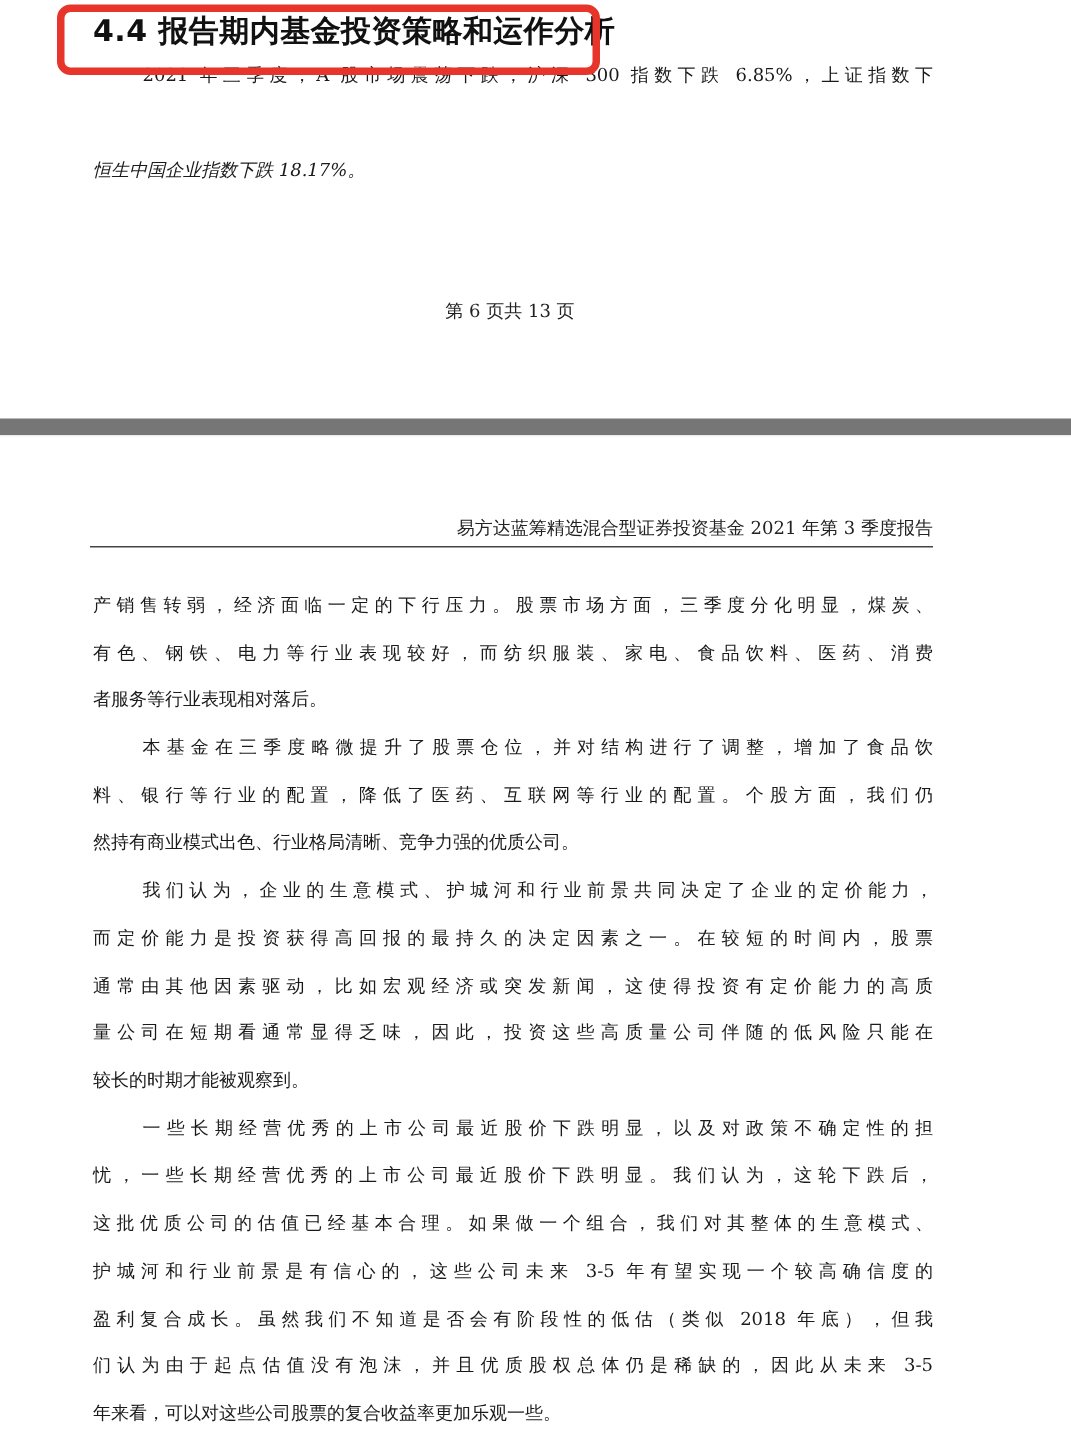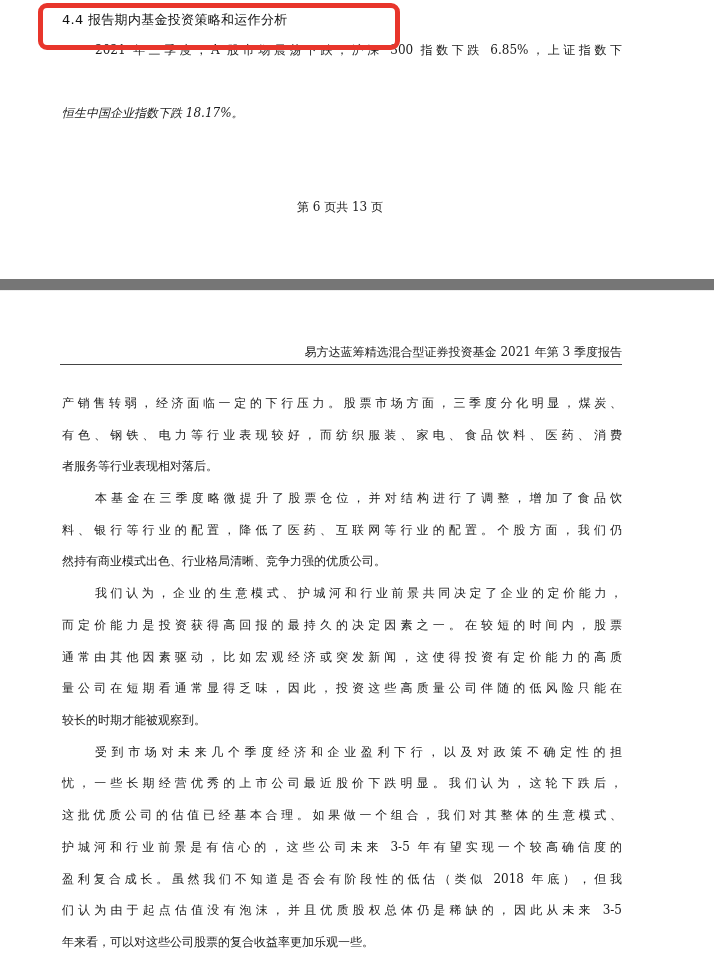--- a/index.html
+++ b/index.html
@@ -53,22 +53,22 @@
     letter-spacing: 0px;
   }
   .line.last { text-align-last: left; }
   .line.indent { left: 95px; width: 527px; }
   .heading {
     position: absolute;
     left: 62px;
     top: 8px;
     height: 24px;
     line-height: 24px;
-    font-size: 13px;
-    font-weight: normal;
+    font-size: 20px;
+    font-weight: bold;
     font-family: "DejaVu Sans", "Liberation Sans", sans-serif;
     white-space: nowrap;
     color: #111;
     letter-spacing: 0.3px;
   }
   .highlight-box {
     position: absolute;
     left: 38px;
     top: 3px;
     width: 352px;
@@ -127,19 +127,19 @@
 <div class="line" style="top:423px;">有色、钢铁、电力等行业表现较好，而纺织服装、家电、食品饮料、医药、消费</div>
 <div class="line last" style="top:454px;">者服务等行业表现相对落后。</div>
 <div class="line indent" style="top:486px;">本基金在三季度略微提升了股票仓位，并对结构进行了调整，增加了食品饮</div>
 <div class="line" style="top:518px;">料、银行等行业的配置，降低了医药、互联网等行业的配置。个股方面，我们仍</div>
 <div class="line last" style="top:549px;">然持有商业模式出色、行业格局清晰、竞争力强的优质公司。</div>
 <div class="line indent" style="top:581px;">我们认为，企业的生意模式、护城河和行业前景共同决定了企业的定价能力，</div>
 <div class="line" style="top:613px;">而定价能力是投资获得高回报的最持久的决定因素之一。在较短的时间内，股票</div>
 <div class="line" style="top:645px;">通常由其他因素驱动，比如宏观经济或突发新闻，这使得投资有定价能力的高质</div>
 <div class="line" style="top:676px;">量公司在短期看通常显得乏味，因此，投资这些高质量公司伴随的低风险只能在</div>
 <div class="line last" style="top:708px;">较长的时期才能被观察到。</div>
-<div class="line indent" style="top:740px;">受到市场对未来几个季度经济和企业盈利下行，以及对政策不确定性的担</div>
+<div class="line indent" style="top:740px;">一些长期经营优秀的上市公司最近股价下跌明显，以及对政策不确定性的担</div>
 <div class="line" style="top:771px;">忧，一些长期经营优秀的上市公司最近股价下跌明显。我们认为，这轮下跌后，</div>
 <div class="line" style="top:803px;">这批优质公司的估值已经基本合理。如果做一个组合，我们对其整体的生意模式、</div>
 <div class="line" style="top:835px;">护城河和行业前景是有信心的，这些公司未来 3-5 年有望实现一个较高确信度的</div>
 <div class="line" style="top:867px;">盈利复合成长。虽然我们不知道是否会有阶段性的低估（类似 2018 年底），但我</div>
 <div class="line" style="top:898px;">们认为由于起点估值没有泡沫，并且优质股权总体仍是稀缺的，因此从未来 3-5</div>
 <div class="line last" style="top:930px;">年来看，可以对这些公司股票的复合收益率更加乐观一些。</div>
 
 </body></html>

